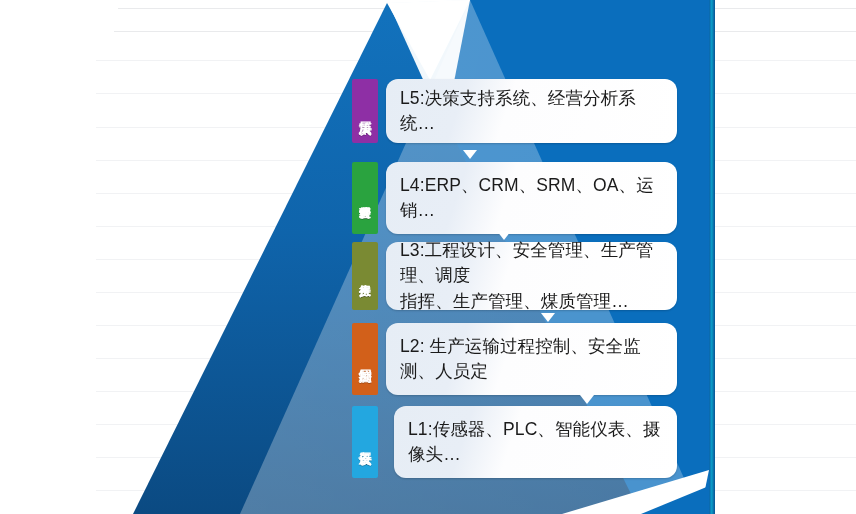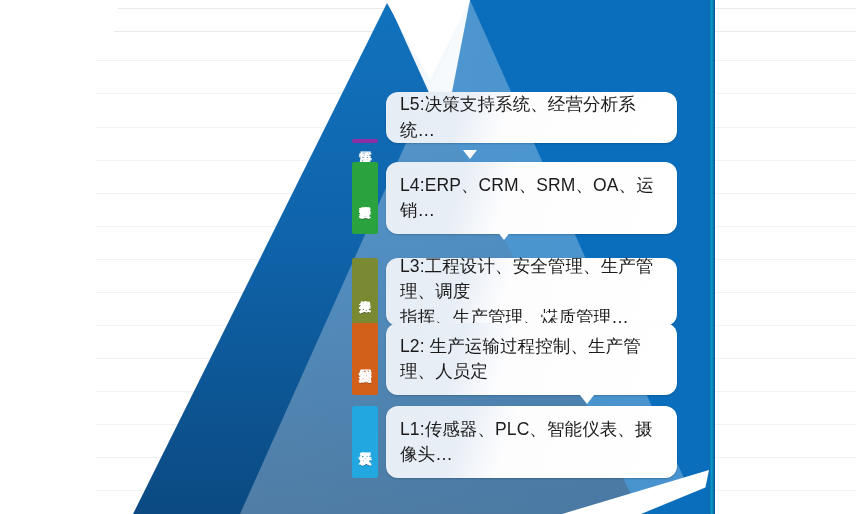--- a/index.html
+++ b/index.html
@@ -180,21 +180,21 @@
     <polygon points="470,0 240,514 700,514" fill="url(#lightGrad)" opacity="0.30"></polygon>
     <polygon points="470,0 387,0 445,128" fill="#ffffff" opacity="0.95"></polygon>
     <polygon points="470,0 560,0 470,0" fill="#ffffff" opacity="0"></polygon>
   </svg>
 
   <svg id="top-notch" style="position:absolute;left:0;top:0;width:856px;height:514px;pointer-events:none;" viewBox="0 0 856 514">
     <polygon points="387,3 470,0 430,80" fill="#ffffff"></polygon>
     <polygon points="387,0 470,0 387,3" fill="#ffffff"></polygon>
   </svg>
 
-  <div class="layer-row" style="top:79px; width:325px; height:64px;align-items:flex-end;">
+  <div class="layer-row" style="top:79px; width:325px; height:64px;">
     <div class="layer-tab" style="background:#8e2fa5;">
       <span>决策层</span>
     </div>
     <div class="layer-card">
       <div class="layer-text">
         <div>L5:决策支持系统、经营分析系统…</div>
       </div>
     </div>
   </div>
 
@@ -202,44 +202,44 @@
     <div class="layer-tab" style="background:#2aa33f; font-size:11.5px;">
       <span>经营管理层</span>
     </div>
     <div class="layer-card">
       <div class="layer-text">
         <div>L4:ERP、CRM、SRM、OA、运销…</div>
       </div>
     </div>
   </div>
 
-  <div class="layer-row" style="top:242px; width:325px; height:68px;margin-top:16px;">
+  <div class="layer-row" style="top:242px; width:325px; height:68px;">
     <div class="layer-tab" style="background:#7a8a33; font-size:11.5px;">
       <span>生产执行层</span>
     </div>
     <div class="layer-card">
       <div class="layer-text">
         <div>L3:工程设计、安全管理、生产管理、调度</div>
         <div>指挥、生产管理、煤质管理…</div>
       </div>
     </div>
   </div>
 
   <div class="layer-row" style="top:323px; width:325px; height:72px;">
     <div class="layer-tab" style="background:#d2601a;">
       <span>控制层</span>
     </div>
     <div class="layer-card">
       <div class="layer-text">
-        <div>L2: 生产运输过程控制、生产管理、人员定</div>
-      </div>
-    </div>
-  </div>
-
-  <div class="layer-row" style="top:406px; width:325px; height:72px;">
+        <div>L2: 生产运输过程控制、安全监测、人员定</div>
+      </div>
+    </div>
+  </div>
+
+  <div class="layer-row" style="top:406px; width:325px; height:72px;gap:8px;">
     <div class="layer-tab" style="background:#23a7e0;">
       <span>设备层</span>
     </div>
     <div class="layer-card">
       <div class="layer-text">
         <div>L1:传感器、PLC、智能仪表、摄像头…</div>
       </div>
     </div>
   </div>
 

